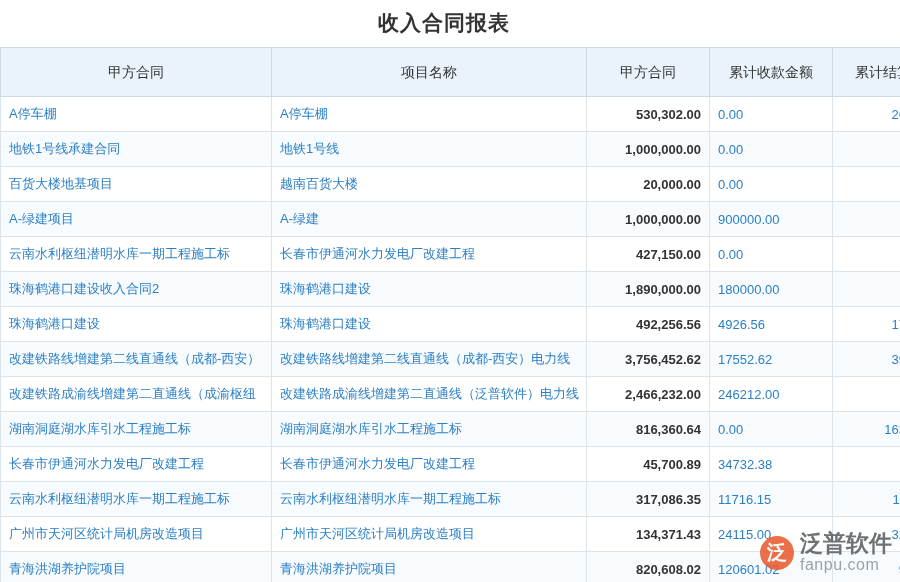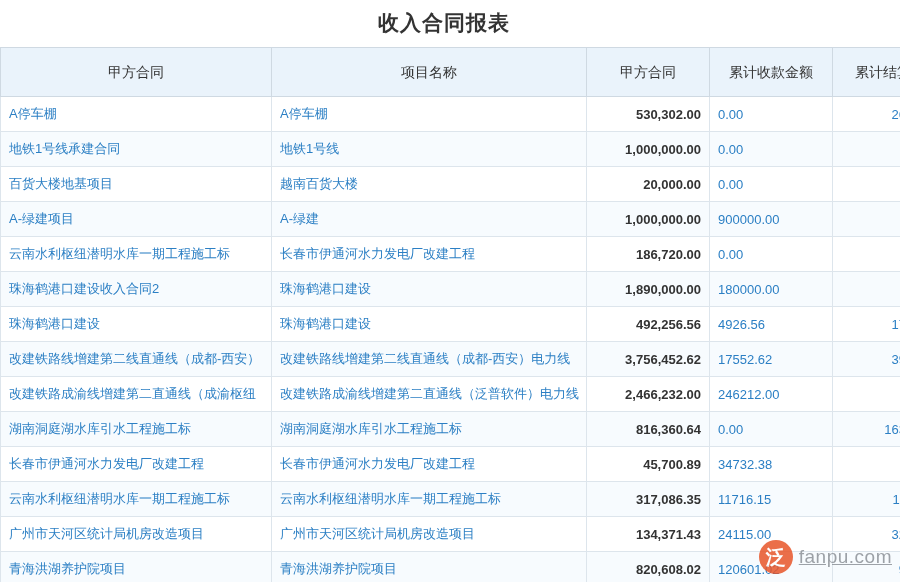--- a/index.html
+++ b/index.html
@@ -80,24 +80,23 @@
     justify-content: center;
     margin-right: 6px;
   }
   .wm-text { line-height: 1.1; }
   .wm-name {
     font-size: 23px;
     font-weight: bold;
     color: #555a5e;
   }
   .wm-url {
-    font-size: 19px;
+    font-size: 16px;
     color: #8d9298;
     letter-spacing: 0.5px;
-    text-decoration: underline;
   }
 </style>
 </head>
 <body>
 
 <div class="page-title">收入合同报表</div>
 
 <table class="report">
   <thead>
     <tr>
@@ -133,21 +132,21 @@
     <tr>
       <td class="c-contract">A-绿建项目</td>
       <td class="c-project">A-绿建</td>
       <td class="c-amount">1,000,000.00</td>
       <td class="c-received">900000.00</td>
       <td class="c-settled">0.00</td>
     </tr>
     <tr>
       <td class="c-contract">云南水利枢纽潜明水库一期工程施工标</td>
       <td class="c-project">长春市伊通河水力发电厂改建工程</td>
-      <td class="c-amount">186,720.00</td>
+      <td class="c-amount">427,150.00</td>
       <td class="c-received">0.00</td>
       <td class="c-settled">0.00</td>
     </tr>
     <tr>
       <td class="c-contract">珠海鹤港口建设收入合同2</td>
       <td class="c-project">珠海鹤港口建设</td>
       <td class="c-amount">1,890,000.00</td>
       <td class="c-received">180000.00</td>
       <td class="c-settled">0.00</td>
     </tr>
@@ -207,15 +206,16 @@
       <td class="c-received">120601.02</td>
       <td class="c-settled">90966.00</td>
     </tr>
 
   </tbody>
 </table>
 
 <div class="watermark">
   <div class="wm-logo">泛</div>
   <div class="wm-text">
+    <div class="wm-name">泛普软件</div>
     <div class="wm-url">fanpu.com</div>
   </div>
 </div>
 
 </body></html>

